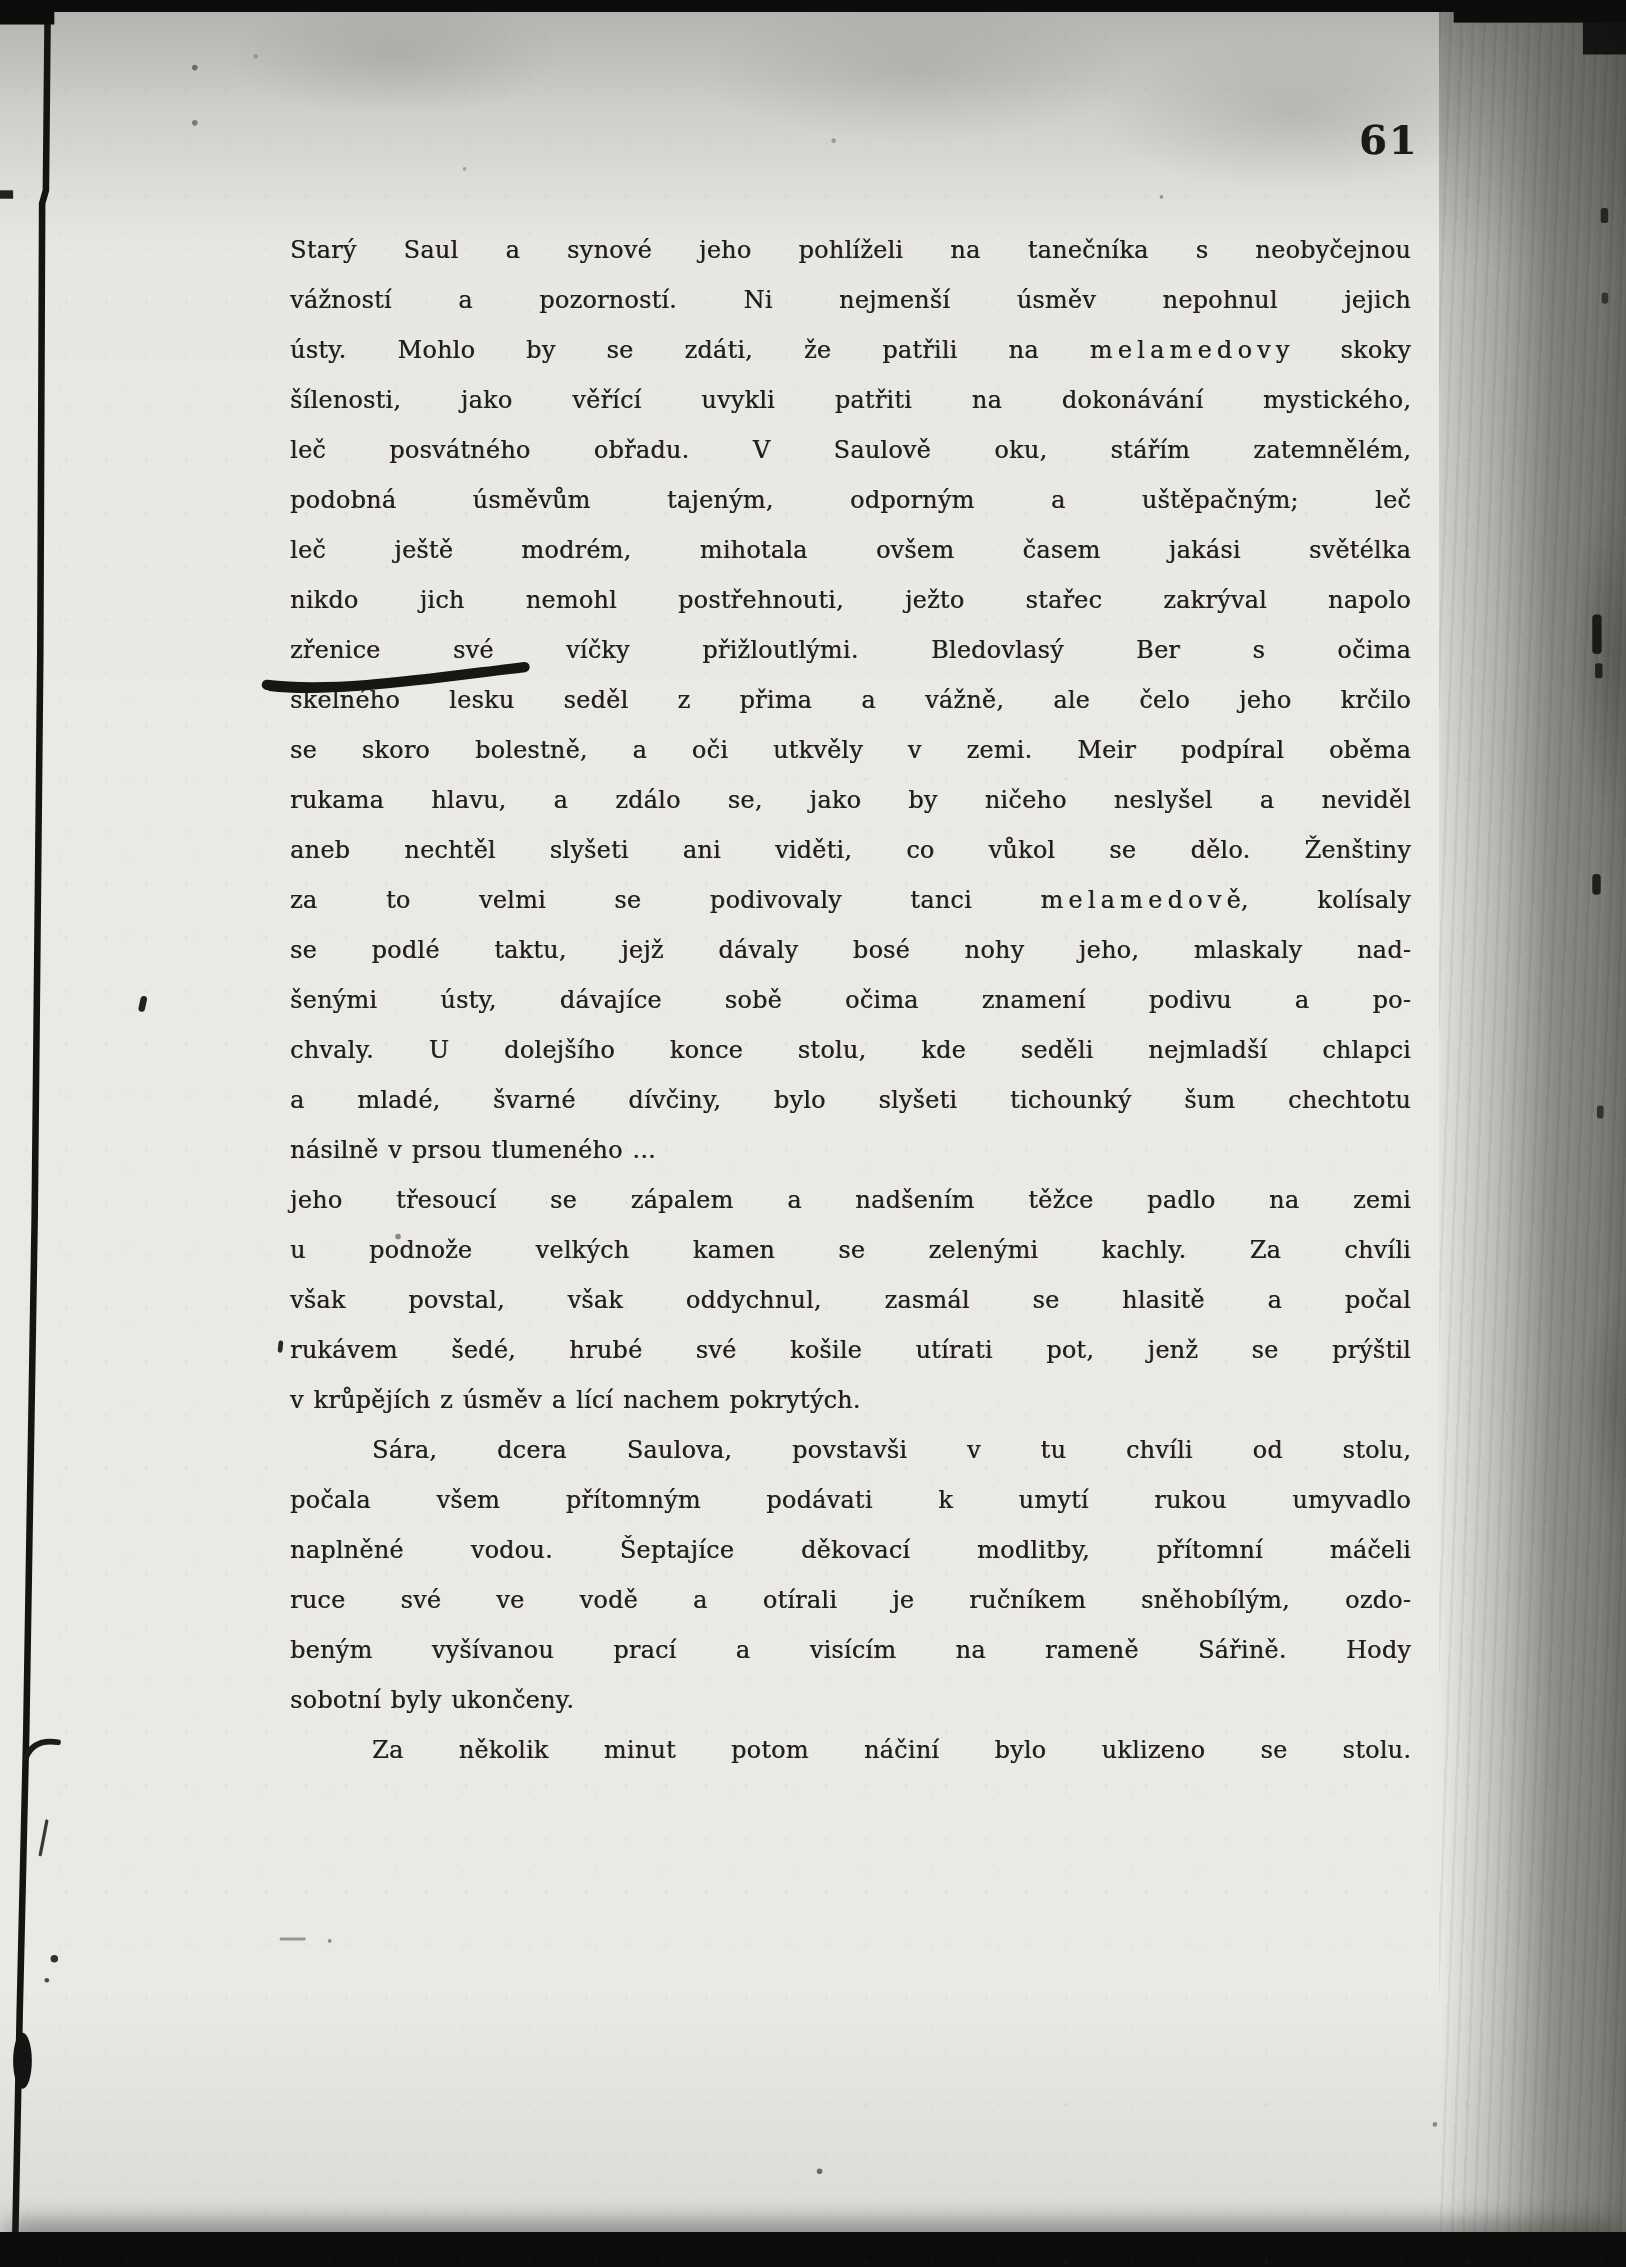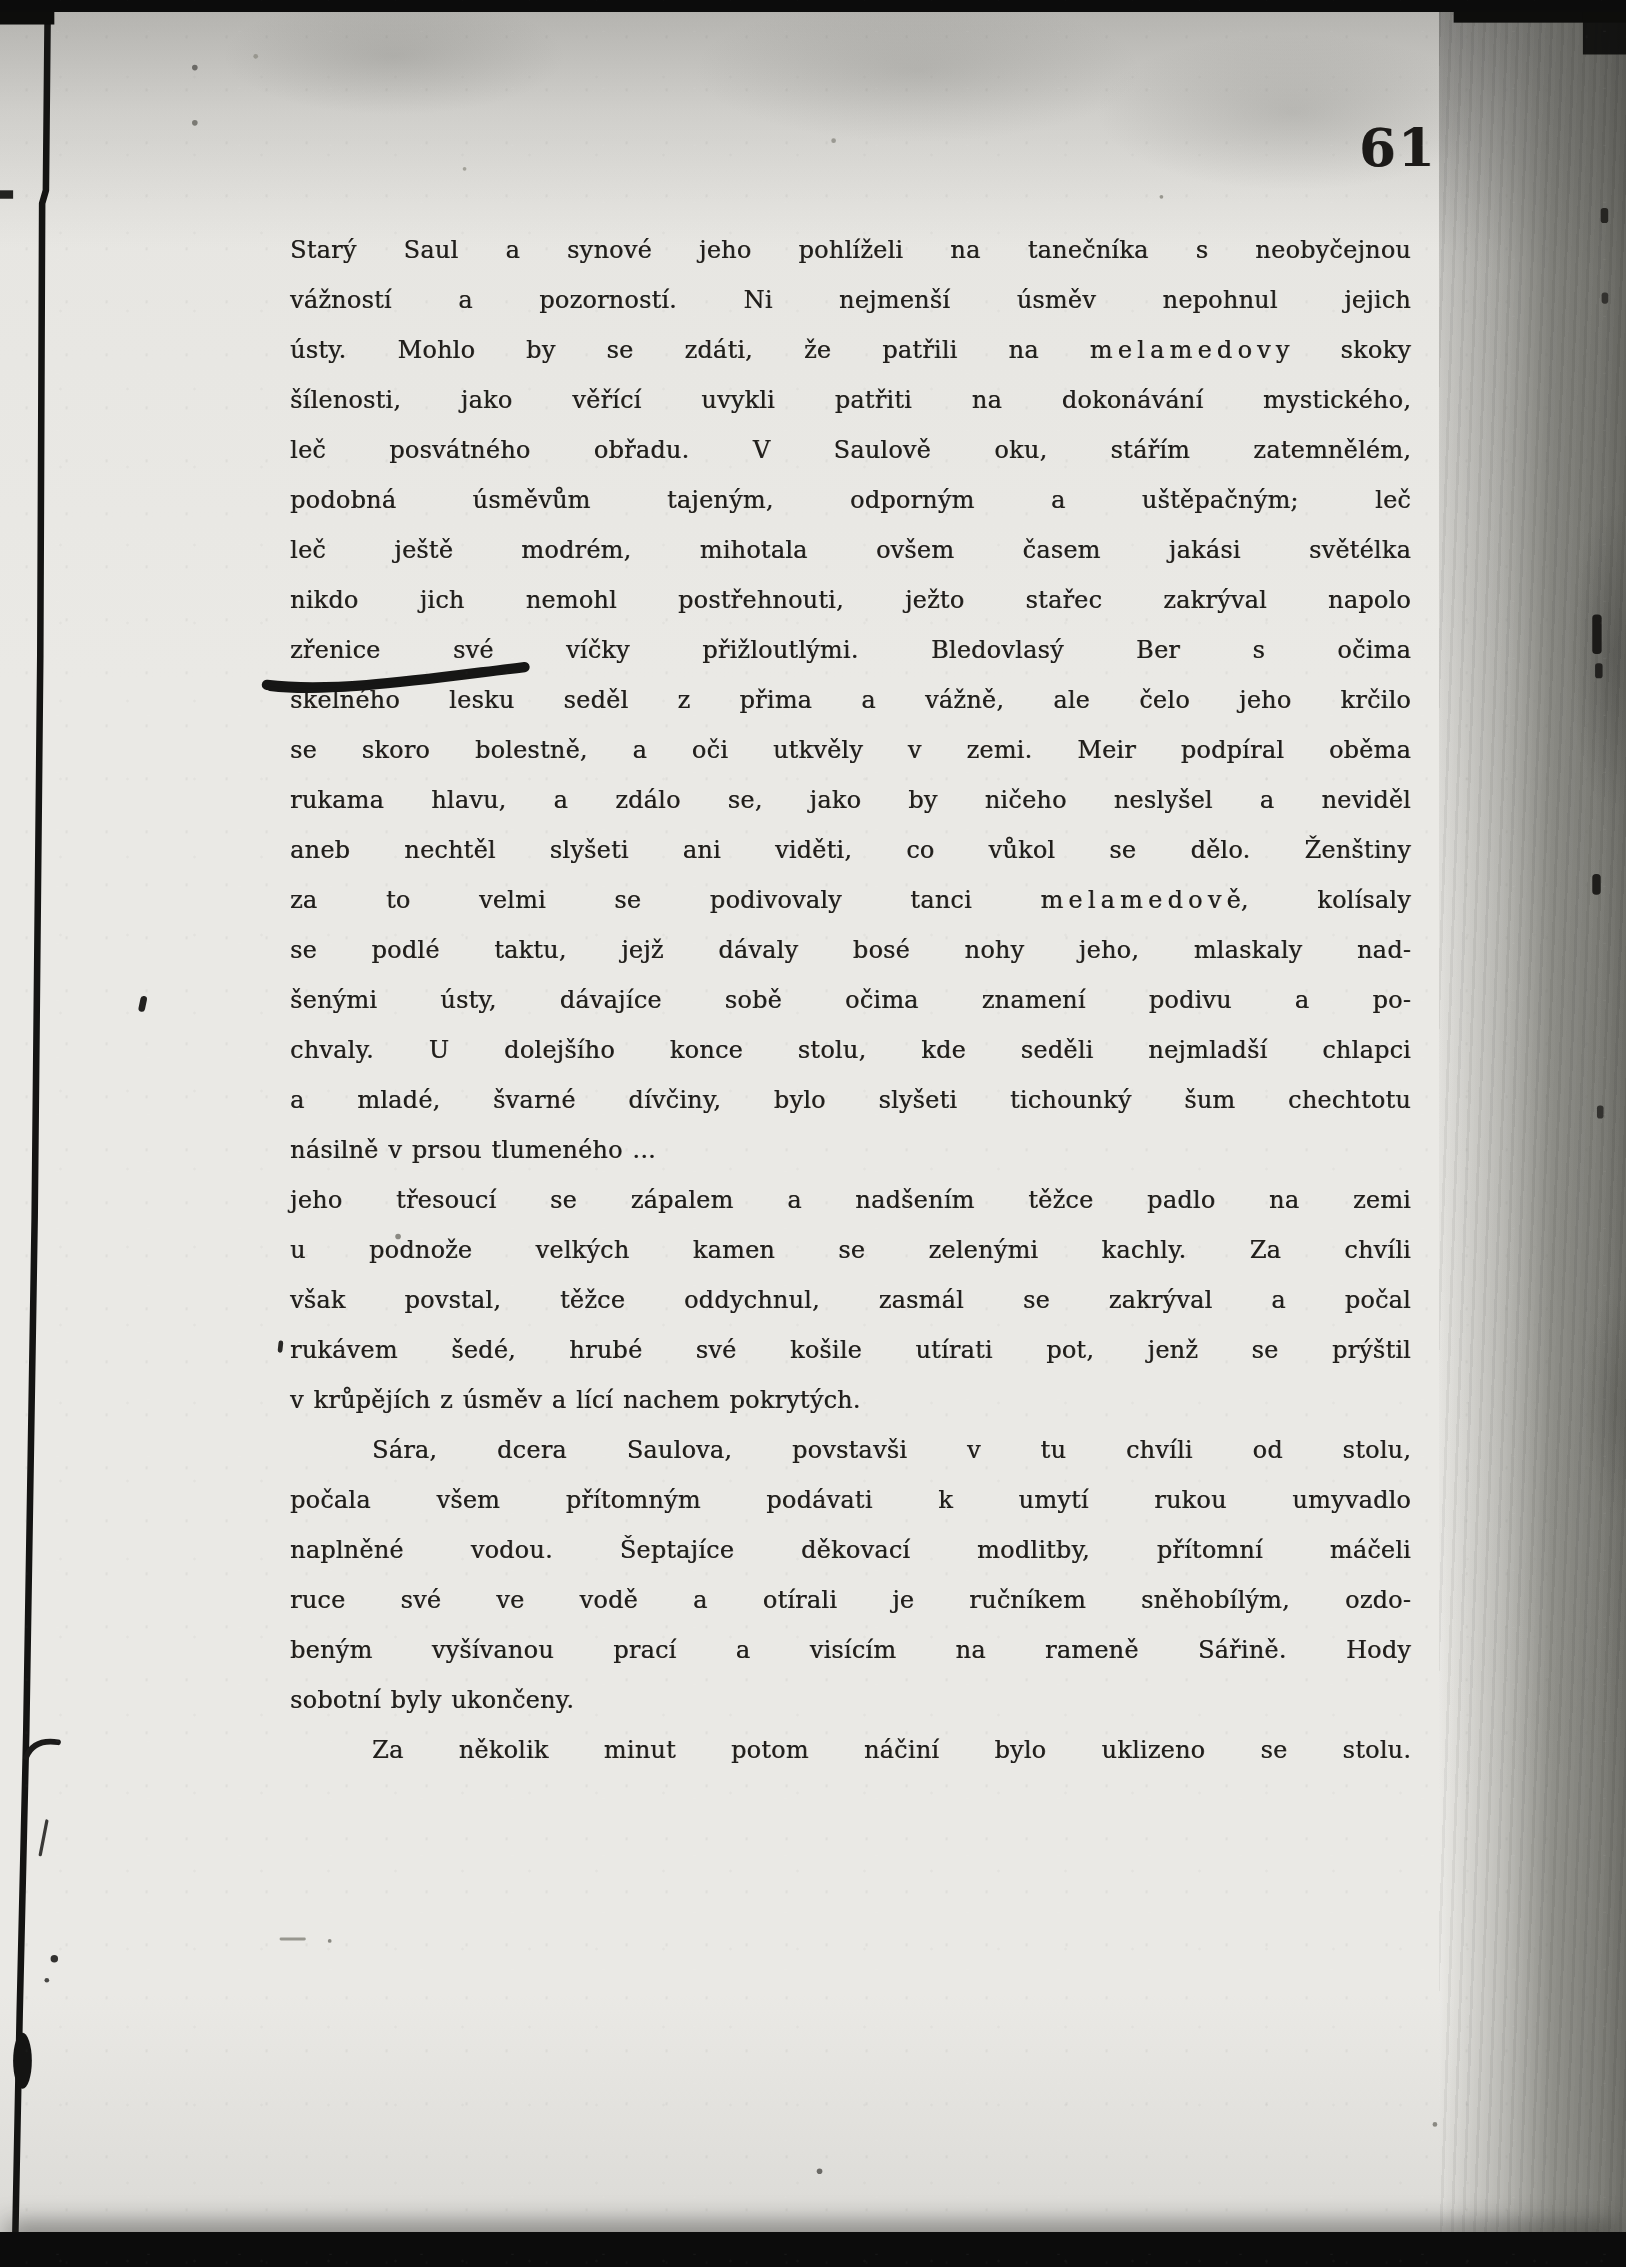--- a/index.html
+++ b/index.html
@@ -43,21 +43,21 @@
     background:#0c0c0c;
   }
   .bar-bottom{
     position:absolute;left:0;bottom:0;width:100%;height:35px;z-index:4;
     background:#0a0a0a;
     box-shadow:0 -15px 24px -7.5px rgba(32,32,30,.55);
   }
   .artifacts{position:absolute;left:0;top:0;z-index:3;pointer-events:none;}
   .page-number{
     position:absolute;left:1359px;top:116px;z-index:2;
-    font-size:53px;font-weight:700;letter-spacing:1.9px;color:#1c1a18;
+    font-size:40px;font-weight:700;letter-spacing:1.9px;color:#1c1a18;
     text-shadow:0.6px 0.4px 0.4px rgba(30,28,25,.6);
   }
   .text-block{
     position:absolute;left:290px;top:225px;width:1121px;z-index:2;
   }
   .line{
     font-size:24px;line-height:50px;letter-spacing:0.2px;word-spacing:1.9px;
     color:#201e1b;
     text-align:justify;text-align-last:justify;
     text-shadow:0.5px 0.3px 0.3px rgba(32,29,25,.65);
@@ -141,21 +141,21 @@
       <div class="line" style="color: rgb(32, 30, 27);">rukama hlavu, a zdálo se, jako by ničeho neslyšel a neviděl</div>
       <div class="line" style="color: rgb(32, 30, 27);">aneb nechtěl slyšeti ani viděti, co vůkol se dělo.  Ženštiny</div>
       <div class="line" style="color: rgb(32, 30, 27);">za to velmi se podivovaly tanci m e l a m e d o v ě, kolísaly</div>
       <div class="line" style="color: rgb(32, 30, 27);">se podlé taktu, jejž dávaly bosé nohy jeho, mlaskaly nad-</div>
       <div class="line" style="color: rgb(32, 30, 27);">šenými ústy, dávajíce sobě očima znamení podivu a po-</div>
       <div class="line" style="color: rgb(32, 30, 27);">chvaly. U dolejšího konce stolu, kde seděli nejmladší chlapci</div>
       <div class="line" style="color: rgb(32, 30, 27);">a mladé, švarné dívčiny, bylo slyšeti tichounký šum chechtotu</div>
       <div class="line end" style="color: rgb(32, 30, 27);">násilně v prsou tlumeného ...</div>
       <div class="line" style="color: rgb(32, 30, 27);">jeho třesoucí se zápalem a nadšením těžce padlo na zemi</div>
       <div class="line" style="color: rgb(32, 30, 27);">u podnože velkých kamen se zelenými kachly.  Za chvíli</div>
-      <div class="line" style="color: rgb(32, 30, 27);">však povstal, těžce oddychnul, zasmál se zakrýval a počal</div>
+      <div class="line" style="color: rgb(32, 30, 27);">však povstal, však oddychnul, zasmál se hlasitě a počal</div>
       <div class="line" style="color: rgb(32, 30, 27);">rukávem šedé, hrubé své košile utírati pot, jenž se prýštil</div>
       <div class="line end" style="color: rgb(32, 30, 27);">v krůpějích z úsměv a lící nachem pokrytých.</div>
       <div class="line indent" style="color: rgb(32, 30, 27);">Sára, dcera Saulova, povstavši v tu chvíli od stolu,</div>
       <div class="line" style="color: rgb(32, 30, 27);">počala všem přítomným podávati k umytí rukou umyvadlo</div>
       <div class="line" style="color: rgb(32, 30, 27);">naplněné vodou. Šeptajíce děkovací modlitby, přítomní máčeli</div>
       <div class="line" style="color: rgb(32, 30, 27);">ruce své ve vodě a otírali je ručníkem sněhobílým, ozdo-</div>
       <div class="line" style="color: rgb(32, 30, 27);">beným vyšívanou prací a visícím na rameně Sářině.  Hody</div>
       <div class="line end" style="color: rgb(32, 30, 27);">sobotní byly ukončeny.</div>
       <div class="line indent" style="color: rgb(32, 30, 27);">Za několik minut potom náčiní bylo uklizeno se stolu.</div>
     </main>

